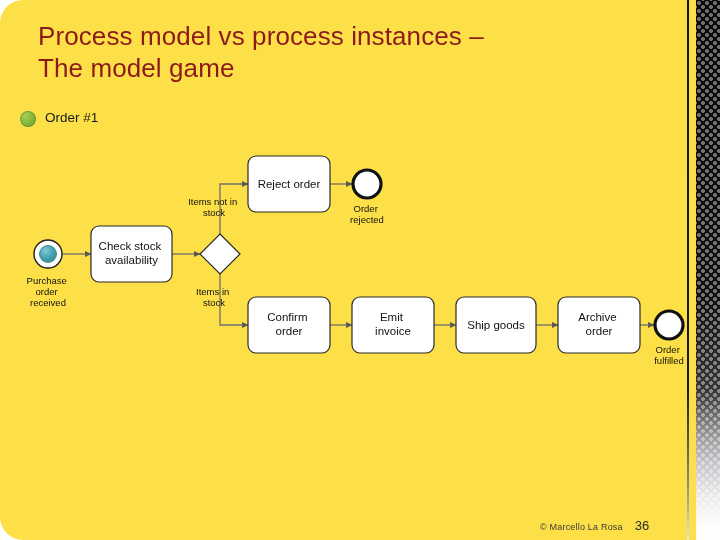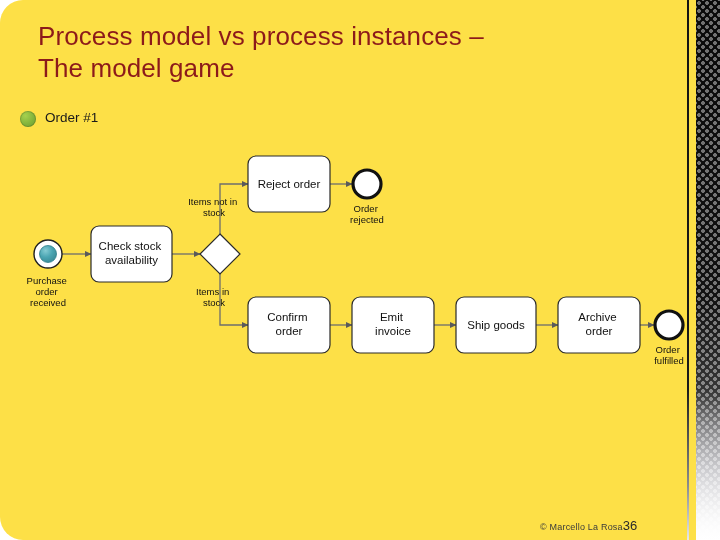--- a/index.html
+++ b/index.html
@@ -48,21 +48,21 @@
 
   
   .diagram{position:absolute;left:0;top:150px;width:690px;height:215px;}
   .diagram svg{display:block;}
 
   
   .footer{
     position:absolute;left:540px;top:518px;display:flex;align-items:baseline;justify-content:space-between;
   }
   .copy{font-size:9px;color:#3b3b3b;letter-spacing:.2px;}
-  .pageno{font-size:13px;color:#2a2a2a;}
+  .pageno{font-size:13px;color:#2a2a2a;margin-left:12px;}
 </style>
 </head>
 <body>
 
 <div class="slide">
 
   <div class="title">
     <span class="line">Process model vs process instances –</span>
     <span class="line">The model game</span>
   </div>

